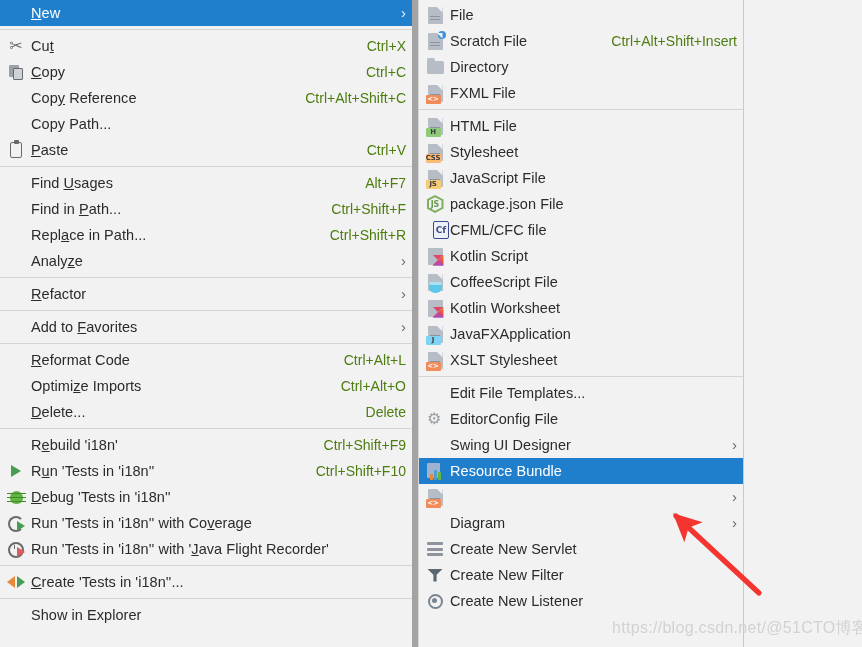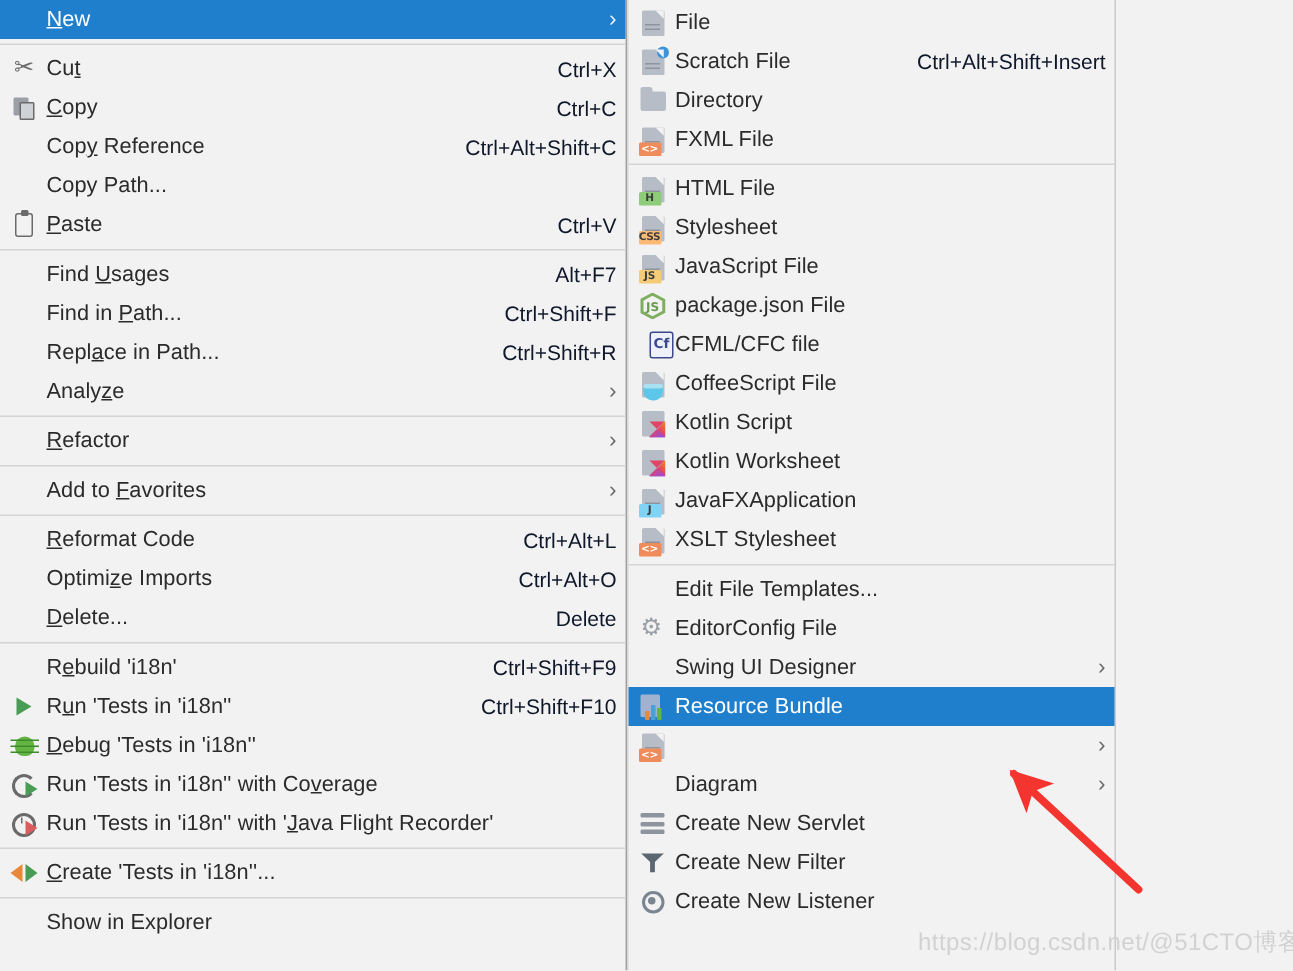--- a/index.html
+++ b/index.html
@@ -20,21 +20,21 @@
   .menu {
     position: absolute;
     background: #f2f2f2;
     box-sizing: border-box;
   }
   #context-menu {
     left: 0;
     top: 0;
     width: 418px;
     height: 647px;
-    border-right: 1px solid #a3a3a3;
+    border-right: 6px solid #a3a3a3;
   }
   #new-submenu {
     left: 418px;
     top: -24px;
     width: 326px;
     height: 671px;
     border-left: 1px solid #d6d6d6;
     border-right: 1px solid #c9c9c9;
   }
 
@@ -64,21 +64,21 @@
     margin-left: 2px;
   }
   .row .label {
     flex: 0 1 auto;
     padding-left: 1px;
     letter-spacing: 0.05px;
   }
   .row .accel {
     margin-left: auto;
     padding-left: 26px;
-    color: #0f172a;
+    color: #4d7c0f;
     font-size: 14px;
   }
   .row .arrow {
     margin-left: auto;
     padding-left: 20px;
     color: #6b6b6b;
     font-size: 15px;
     line-height: 1;
     transform: translateY(-1px);
   }
@@ -563,33 +563,33 @@
       <span class="label">package.json File</span>
     </div>
     <div class="row">
       <span class="ico">
         <span class="cfml">Cf</span>
       </span>
       <span class="label">CFML/CFC file</span>
     </div>
     <div class="row">
       <span class="ico">
+        <span class="kotlin">
+          <span class="kspark"></span>
+        </span>
+      </span>
+      <span class="label">Kotlin Script</span>
+    </div>
+    <div class="row">
+      <span class="ico">
         <span class="doc coffee">
           <span class="cup"></span>
         </span>
       </span>
       <span class="label">CoffeeScript File</span>
-    </div>
-    <div class="row">
-      <span class="ico">
-        <span class="kotlin">
-          <span class="kspark"></span>
-        </span>
-      </span>
-      <span class="label">Kotlin Script</span>
     </div>
     <div class="row">
       <span class="ico">
         <span class="kotlin">
           <span class="kspark"></span>
         </span>
       </span>
       <span class="label">Kotlin Worksheet</span>
     </div>
     <div class="row">

